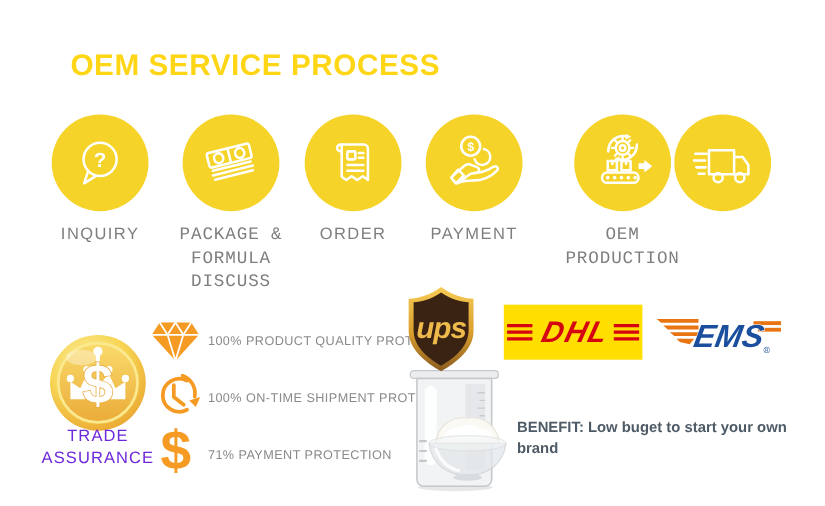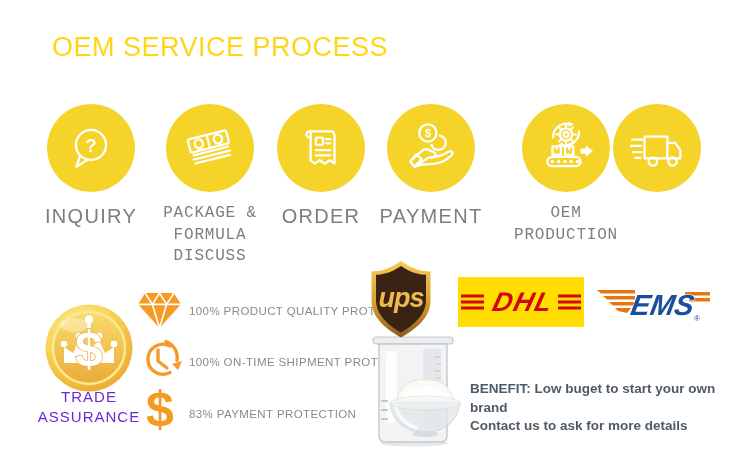--- a/index.html
+++ b/index.html
@@ -1,28 +1,28 @@
 <!DOCTYPE html>
 <html><head>
 <meta charset="utf-8">
 <style>
   html,body{margin:0;padding:0;background:#fff;}
   .stage{position:relative;width:750px;height:460px;background:#fff;overflow:hidden;
          font-family:"Liberation Sans",sans-serif;}
 
   
-  .title{position:absolute;left:48px;top:28px;margin:4px;font-size:27px;font-weight:400;
+  .title{position:absolute;left:48px;top:28px;margin:16px;font-size:27px;font-weight:700;
          letter-spacing:.5px;color:#FED616;}
 
   
   .process-item{position:absolute;top:104px;width:140px;display:flex;flex-direction:column;align-items:center;}
   .p1{left:21px}.p2{left:135px;width:150px}.p3{left:251px}.p4{left:361px}.p5{left:496px}.p6{left:587px}
   .circle{width:88px;height:88px;border-radius:50%;background:#F5D329;display:flex;align-items:center;justify-content:center;}
   .circle svg{width:54px;height:54px;}
-  .plabel{margin-top:11px;font-size:20px;color:#7E7E7E;letter-spacing:1.3px;text-align:center;line-height:1.35;}
+  .plabel{margin-top:11px;font-size:15px;color:#7E7E7E;letter-spacing:1.3px;text-align:center;line-height:1.35;}
   .plabel.small{font-size:16px;letter-spacing:.8px;font-family:Liberation Mono, monospace;}
 
   .ic{fill:none;stroke:#fff;stroke-width:2.2;stroke-linecap:round;stroke-linejoin:round;}
   .icf{fill:#fff;stroke:none;}
   .ictxt{fill:#fff;font-family:"Liberation Sans",sans-serif;font-weight:bold;}
 
   
   .coin{position:absolute;left:44px;top:303px;width:90px;height:90px;}
   .trade-label{position:absolute;left:13px;top:387px;width:152px;text-align:center;
                font-size:15px;color:#6d28d9;letter-spacing:1px;line-height:1.35;}
@@ -207,21 +207,21 @@
         <path d="M32,35.5 A15,15 0 1 1 32,9"></path>
         <path d="M28,4.5 a17,17 0 0 1 11,19"></path>
         <polyline points="20,13 20,24 29,31"></polyline>
       </g>
       <polygon points="34,27 44,24 40,33" fill="#F59A23"></polygon>
     </svg>
   </div>
   <div class="prot-text pt2">100% ON-TIME SHIPMENT PROTECTION</div>
 
   <div class="dollar-big">$</div>
-  <div class="prot-text pt3">83% PAYMENT PROTECTION</div>
+  <div class="prot-text pt3">71% PAYMENT PROTECTION</div>
 
   <div class="ups">
     <svg viewBox="0 0 66 80" width="66" height="80">
       <defs>
         <linearGradient id="upsShield" x1="0" y1="0" x2="0" y2="1">
           <stop offset="0%" stop-color="#F6CB55"></stop>
             <stop offset="55%" stop-color="#D99E2E"></stop>
             <stop offset="100%" stop-color="#8A5B1E"></stop>
         </linearGradient>
       </defs>
@@ -285,16 +285,15 @@
         <path d="M2,26 C4,44 18,55 37,55 C56,55 70,44 72,26 Z" fill="#E3E7EA" opacity="0.75" stroke="#CDD2D5" stroke-width="1.2"></path>
         <ellipse cx="37" cy="26" rx="35" ry="7" fill="#F2F4F5" opacity="0.6" stroke="#D7DADC" stroke-width="1"></ellipse>
         <path d="M8,30 C12,42 20,49 30,51" stroke="#FFFFFF" stroke-width="3" fill="none" opacity="0.8"></path>
         <ellipse cx="37" cy="57" rx="13" ry="3" fill="#D8DCDE"></ellipse>
       </g>
     </svg>
   </div>
 
   <div class="benefit">
     <div>BENEFIT: Low buget to start your own brand</div>
-    <div>Contact us to ask for more details</div>
   </div>
 
 </div>
 
 </body></html>

